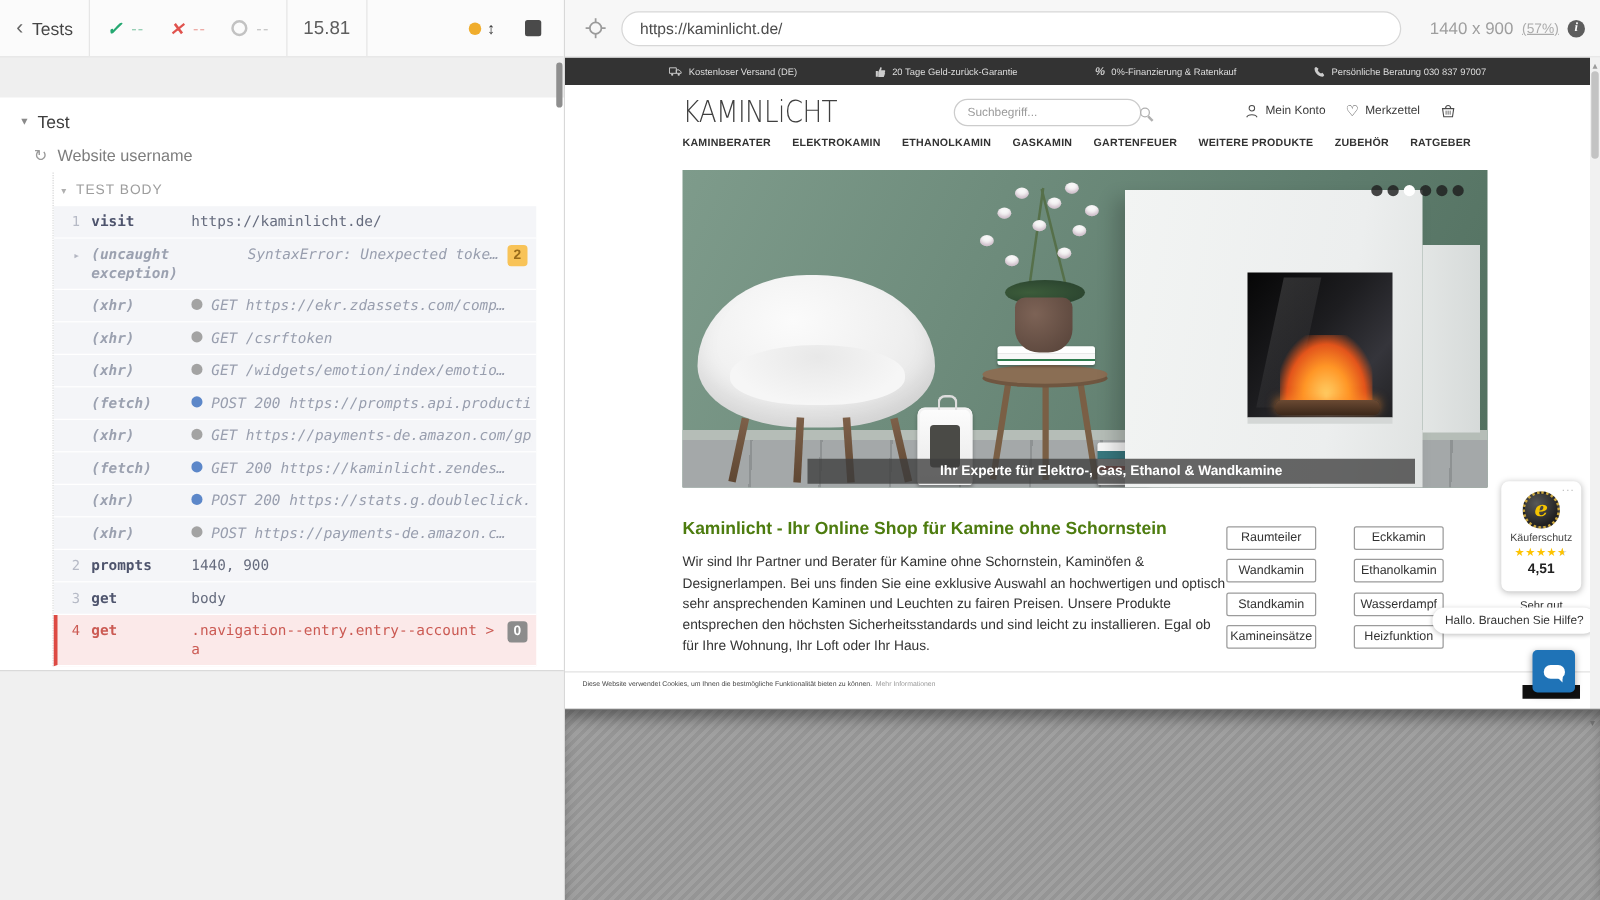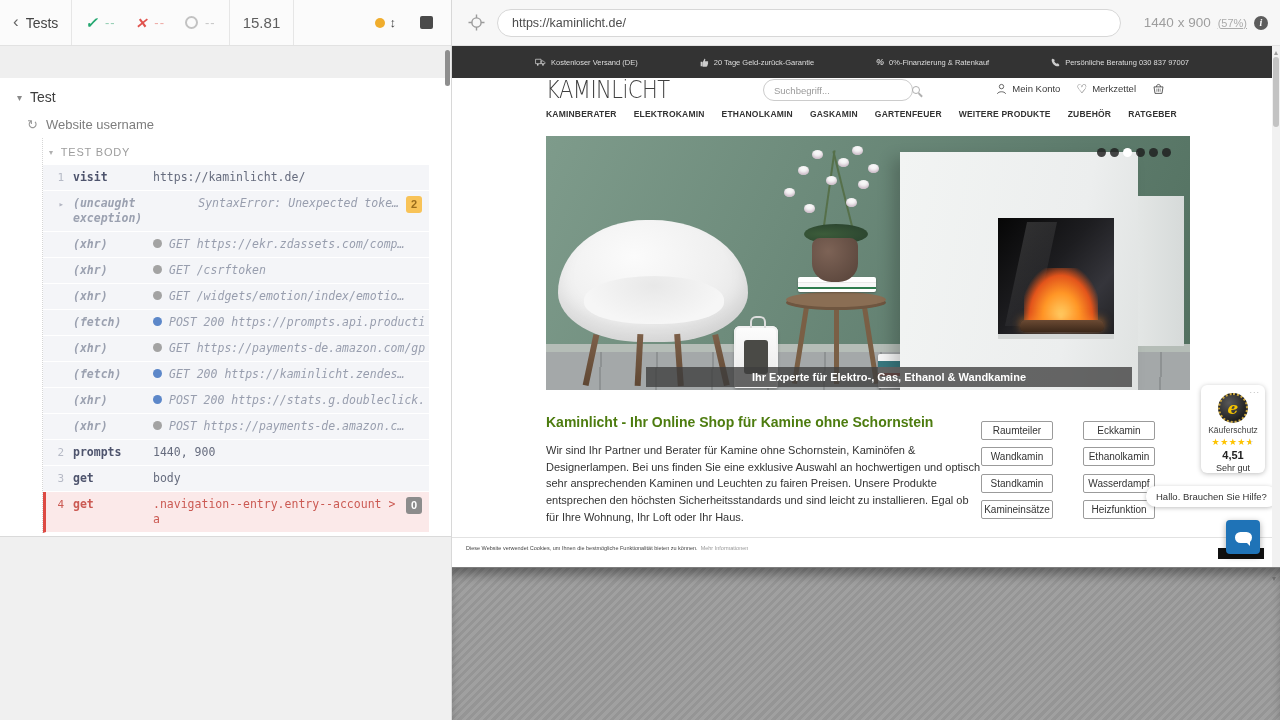--- a/index.html
+++ b/index.html
@@ -86,21 +86,21 @@
     font-family:"Liberation Serif",serif; font-size:10px; font-weight:bold; font-style:italic;
     display:flex; align-items:center; justify-content:center; cursor:pointer; }
 
   .viewport { position:absolute; top:46px; left:0; width:828px; height:521px; background:#fff; }
   .site { position:absolute; inset:0 8px 0 0; overflow:hidden; background:#fff; }
   .site-scrollbar { position:absolute; top:0; right:0; width:8px; height:521px; background:#f1f1f1; }
   .sb-up { position:absolute; top:3px; left:1.5px; width:0; height:0; border:2.5px solid transparent;
     border-bottom:4px solid #9c9c9c; }
   .sb-thumb { position:absolute; top:11px; left:1px; width:6px; height:70px; background:#c3c3c3; border-radius:3px; }
 
-  .topbar { position:absolute; top:0; left:0; right:0; height:32px; background:#333;
+  .topbar { position:absolute; top:0; left:0; right:0; height:22px; background:#333;
     display:flex; align-items:center; justify-content:center; gap:62px; }
   .tb-item { display:flex; align-items:center; gap:5px; color:#dedede; font-size:7.5px; cursor:pointer; }
   .tb-item svg { display:block; }
   .pct { color:#ccc; font-size:9px; font-weight:bold; font-style:italic; }
 
   .logo { position:absolute; left:94px; top:30px; font-family:"DejaVu Sans",sans-serif;
     font-size:21px; font-weight:300; color:#3f3f3f; letter-spacing:-0.5px;
     transform:scaleY(1.15); transform-origin:left top; cursor:pointer; }
   .search { position:absolute; left:311px; top:33px; width:150px; height:22px; border:1px solid #ccc;
     border-radius:12px; background:#fff; display:flex; align-items:center; padding:0 10px; gap:6px; }
@@ -199,21 +199,21 @@
   .ts-badge { width:30px; height:30px; margin:4px auto 2px; border-radius:50%;
     background:radial-gradient(circle at 35% 30%, #585858, #1f1f1f 75%);
     border:2px dotted #c9a53e; color:#f5c400; font-family:"DejaVu Serif",serif; font-style:italic;
     font-weight:bold; font-size:17px; line-height:27px; }
   .trust-label { font-size:8.5px; color:#444; }
   .stars { margin-top:3px; font-size:9px; line-height:1; letter-spacing:.5px; }
   .star { color:#d9d9d9; position:relative; display:inline-block; }
   .star.full { color:#fdc300; }
   .star.half::before { content:"★"; position:absolute; left:0; top:0; width:55%; overflow:hidden; color:#fdc300; }
   .trust-score { font-size:11px; font-weight:bold; color:#222; margin-top:2px; }
-  .trust-rating { font-size:9px; color:#333; margin-top:2px; }
+  .trust-rating { font-size:9px; color:#333; margin-top:18px; }
 
   .chat-tooltip { position:absolute; left:694px; top:440px; height:21px; background:#fff;
     border-radius:10px; box-shadow:0 1px 4px rgba(0,0,0,.25); font-size:9.5px; color:#333;
     line-height:21px; padding:0 10px; white-space:nowrap; z-index:7; cursor:pointer; }
   .cookie-accept { position:absolute; left:766px; top:502px; width:46px; height:11px; background:#111; z-index:4; cursor:pointer; }
   .chat-btn { position:absolute; left:774px; top:474px; width:34px; height:34px; background:#1f73b7;
     border-radius:4px; box-shadow:0 2px 6px rgba(0,0,0,.35); z-index:6; cursor:pointer;
     display:flex; align-items:center; justify-content:center; }
   .chat-bubble { width:17px; height:11px; background:#fff; border-radius:6px; position:relative; }
   .chat-bubble::after { content:""; position:absolute; right:2px; bottom:-3px; width:0; height:0;

